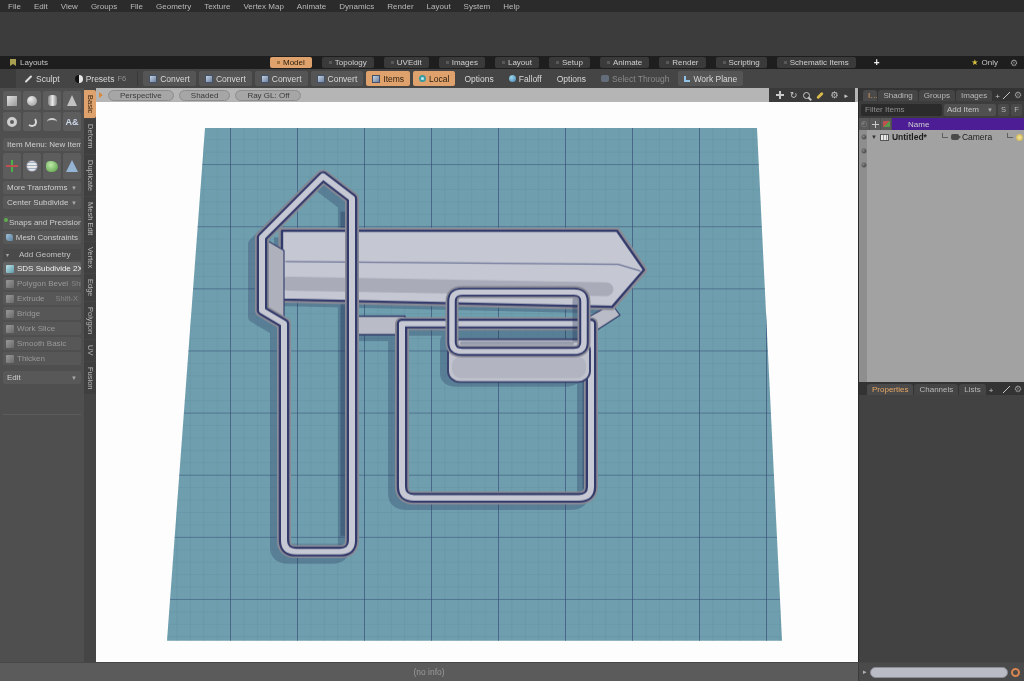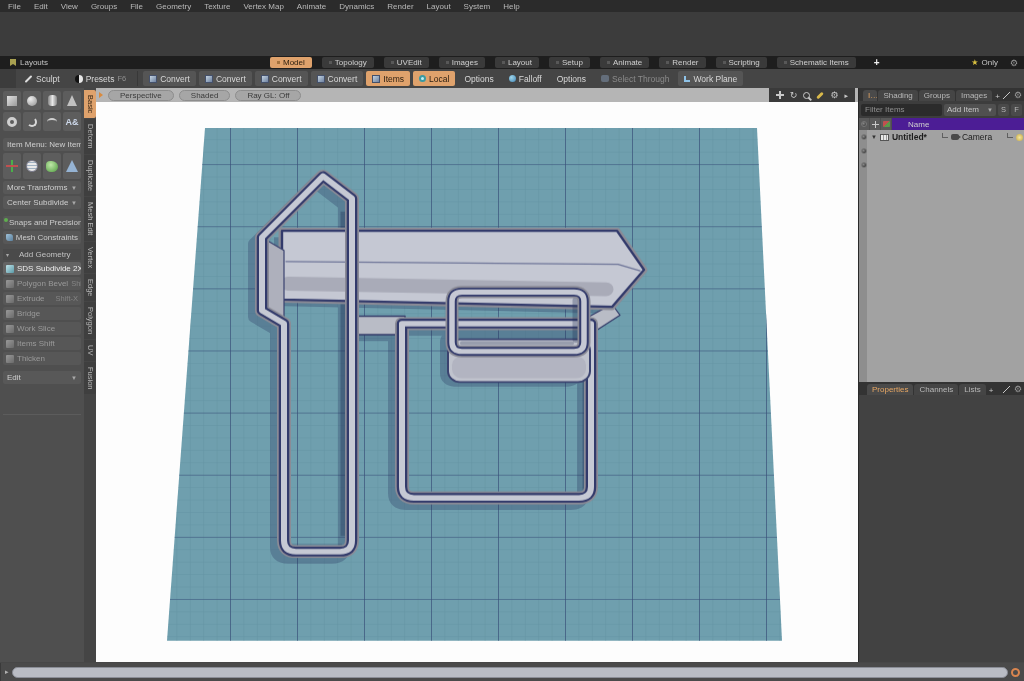--- a/index.html
+++ b/index.html
@@ -374,21 +374,21 @@
       <div class="tool-row">
         <span class="t-ico"></span>
         <span>Bridge</span>
       </div>
       <div class="tool-row">
         <span class="t-ico"></span>
         <span>Work Slice</span>
       </div>
       <div class="tool-row">
         <span class="t-ico"></span>
-        <span>Items Shift</span>
+        <span>Smooth Basic</span>
       </div>
       <div class="tool-row" style="margin-bottom:4px;">
         <span class="t-ico"></span>
         <span>Thicken</span>
       </div>
       <div class="drop">
         <span>Edit</span>
         <span class="caret">▼</span>
       </div>
       <div class="side-divider"></div>
@@ -563,20 +563,23 @@
         <span class="rp-icons">
           <span class="expand-ico"></span>
           <span class="gear" style="padding:0;">⚙</span>
         </span>
       </div>
       <div class="props-body"></div>
     </div>
   </div>
 
   <div class="statusbar">
+    <div class="sb-left">
+      <span>(no info)</span>
+    </div>
     <div class="sb-right">
       <span class="sb-arrow">▸</span>
       <div class="cmd-input"></div>
       <span class="o-ring"></span>
     </div>
   </div>
 
 </div>
 
 </body></html>

